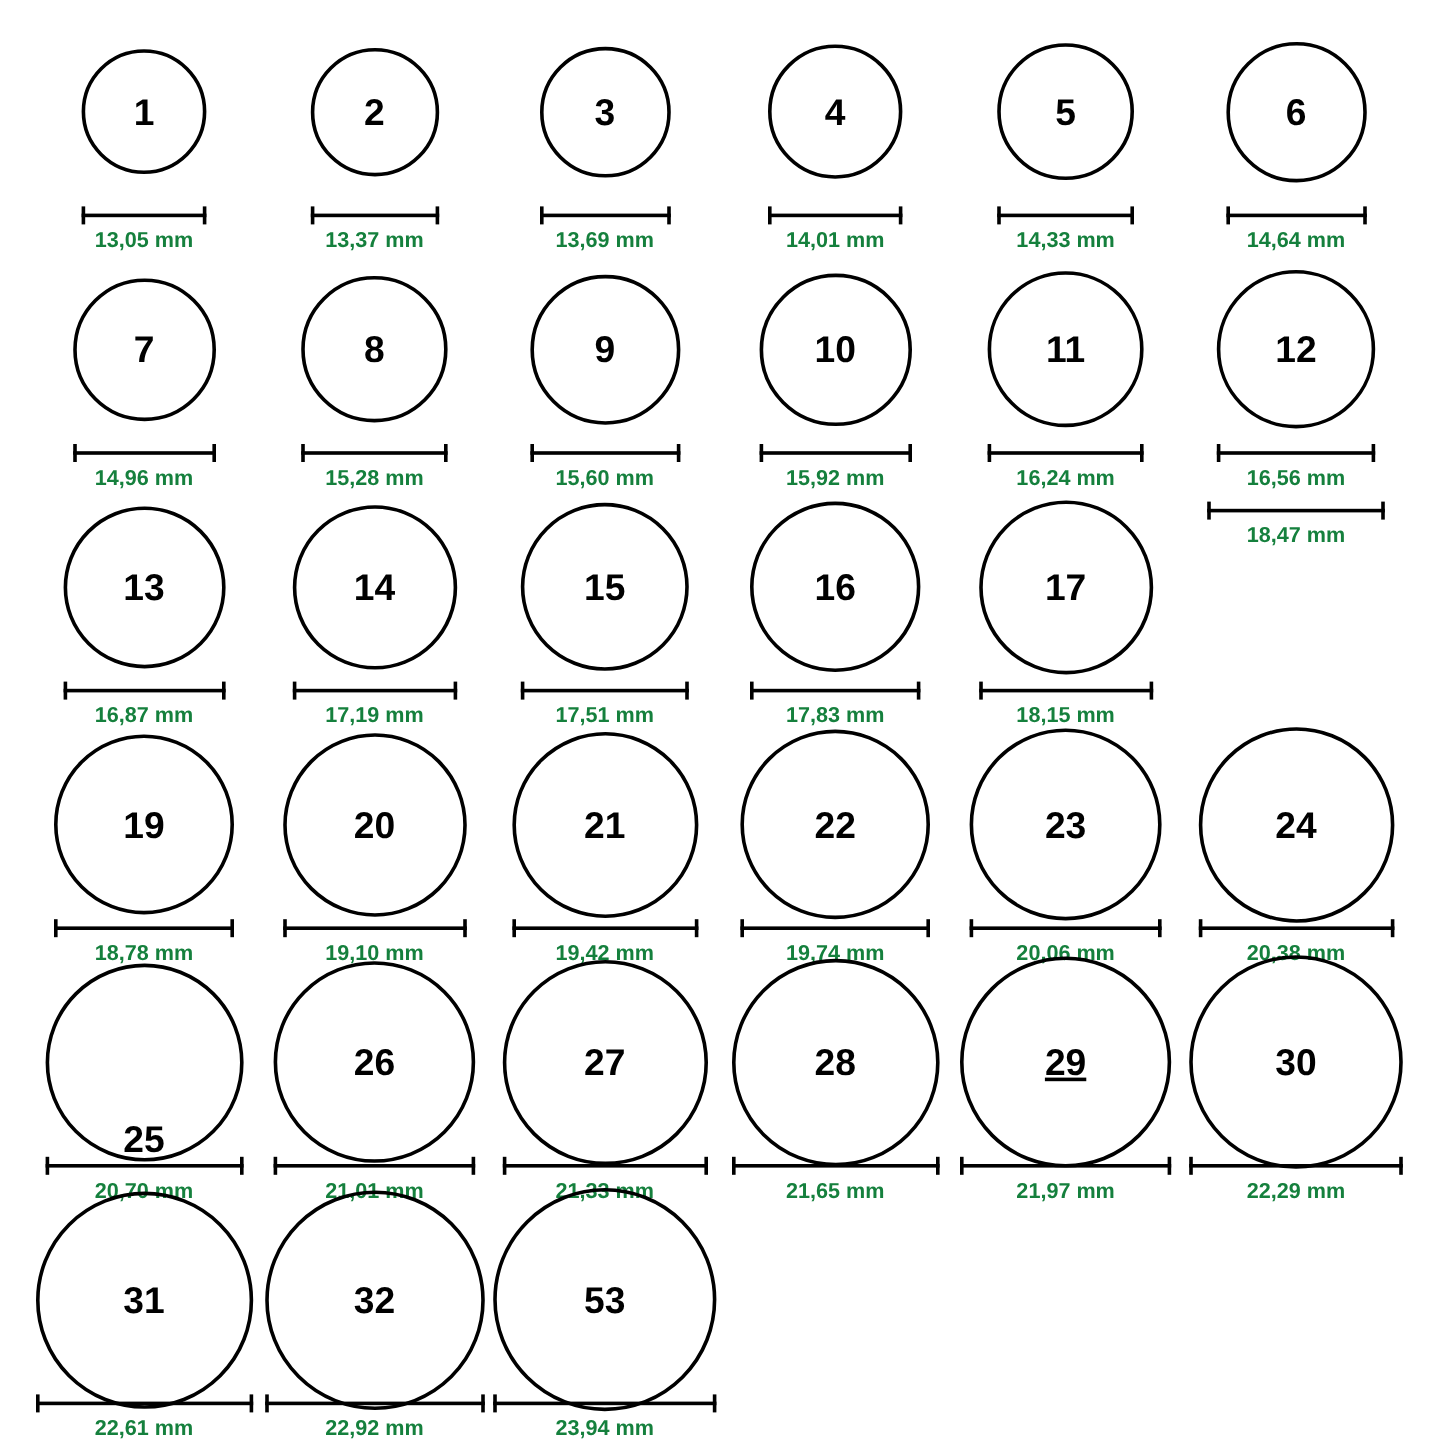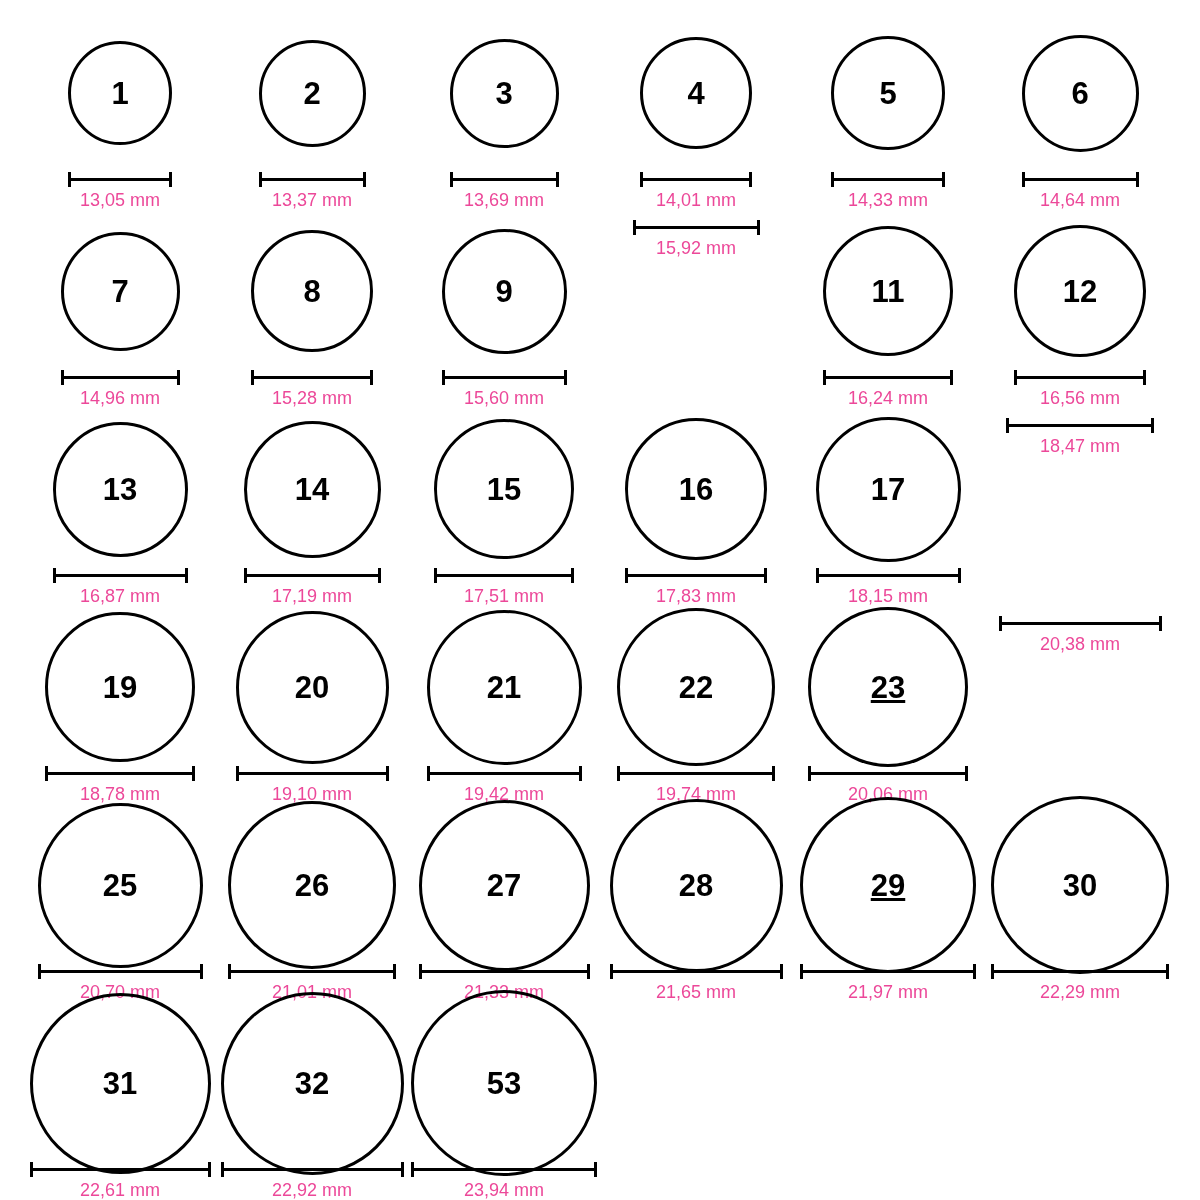--- a/index.html
+++ b/index.html
@@ -74,23 +74,23 @@
     position: absolute;
     top: 0;
     width: 3px;
     height: 15px;
     background: #000000;
   }
   .measure .tick-l { left: 0; }
   .measure .tick-r { right: 0; }
   .label {
     font-size: 18px;
-    font-weight: normal;
+    font-weight: bold;
     margin-top: 4px;
-    color: #ec4899;
+    color: #15803d;
     white-space: nowrap;
   }
 </style>
 </head>
 <body>
 
 <div id="chart">
   <div class="grid">
       <div class="cell">
         <div class="circle-wrap">
@@ -203,20 +203,25 @@
           </div>
         </div>
         <div class="measure" style="width: 125px;">
           <div class="bar"></div>
           <div class="tick-l"></div>
           <div class="tick-r"></div>
         </div>
         <div class="label">15,60 mm</div>
       </div>
       <div class="cell">
+        <div class="circle-wrap">
+          <div class="circle" style="width: 127px; height: 127px;">
+            <span class="num">10</span>
+          </div>
+        </div>
         <div class="measure" style="width: 127px;">
           <div class="bar"></div>
           <div class="tick-l"></div>
           <div class="tick-r"></div>
         </div>
         <div class="label">15,92 mm</div>
       </div>
       <div class="cell">
         <div class="circle-wrap">
           <div class="circle" style="width: 130px; height: 130px;">
@@ -363,42 +368,47 @@
         </div>
         <div class="measure" style="width: 158px;">
           <div class="bar"></div>
           <div class="tick-l"></div>
           <div class="tick-r"></div>
         </div>
         <div class="label">19,74 mm</div>
       </div>
       <div class="cell">
         <div class="circle-wrap">
-          <div class="circle" style="width: 160px; height: 160px; text-decoration: underline;">
+          <div class="circle" style="width: 160px; height: 160px;">
             <span class="num">23</span>
           </div>
         </div>
         <div class="measure" style="width: 160px;">
           <div class="bar"></div>
           <div class="tick-l"></div>
           <div class="tick-r"></div>
         </div>
         <div class="label">20,06 mm</div>
       </div>
       <div class="cell">
+        <div class="circle-wrap">
+          <div class="circle" style="width: 163px; height: 163px;">
+            <span class="num">24</span>
+          </div>
+        </div>
         <div class="measure" style="width: 163px;">
           <div class="bar"></div>
           <div class="tick-l"></div>
           <div class="tick-r"></div>
         </div>
         <div class="label">20,38 mm</div>
       </div>
       <div class="cell">
         <div class="circle-wrap">
-          <div class="circle" style="width: 165px; height: 165px;">
+          <div class="circle" style="width: 165px; height: 165px; align-items: flex-end;">
             <span class="num">25</span>
           </div>
         </div>
         <div class="measure" style="width: 165px;">
           <div class="bar"></div>
           <div class="tick-l"></div>
           <div class="tick-r"></div>
         </div>
         <div class="label">20,70 mm</div>
       </div>

